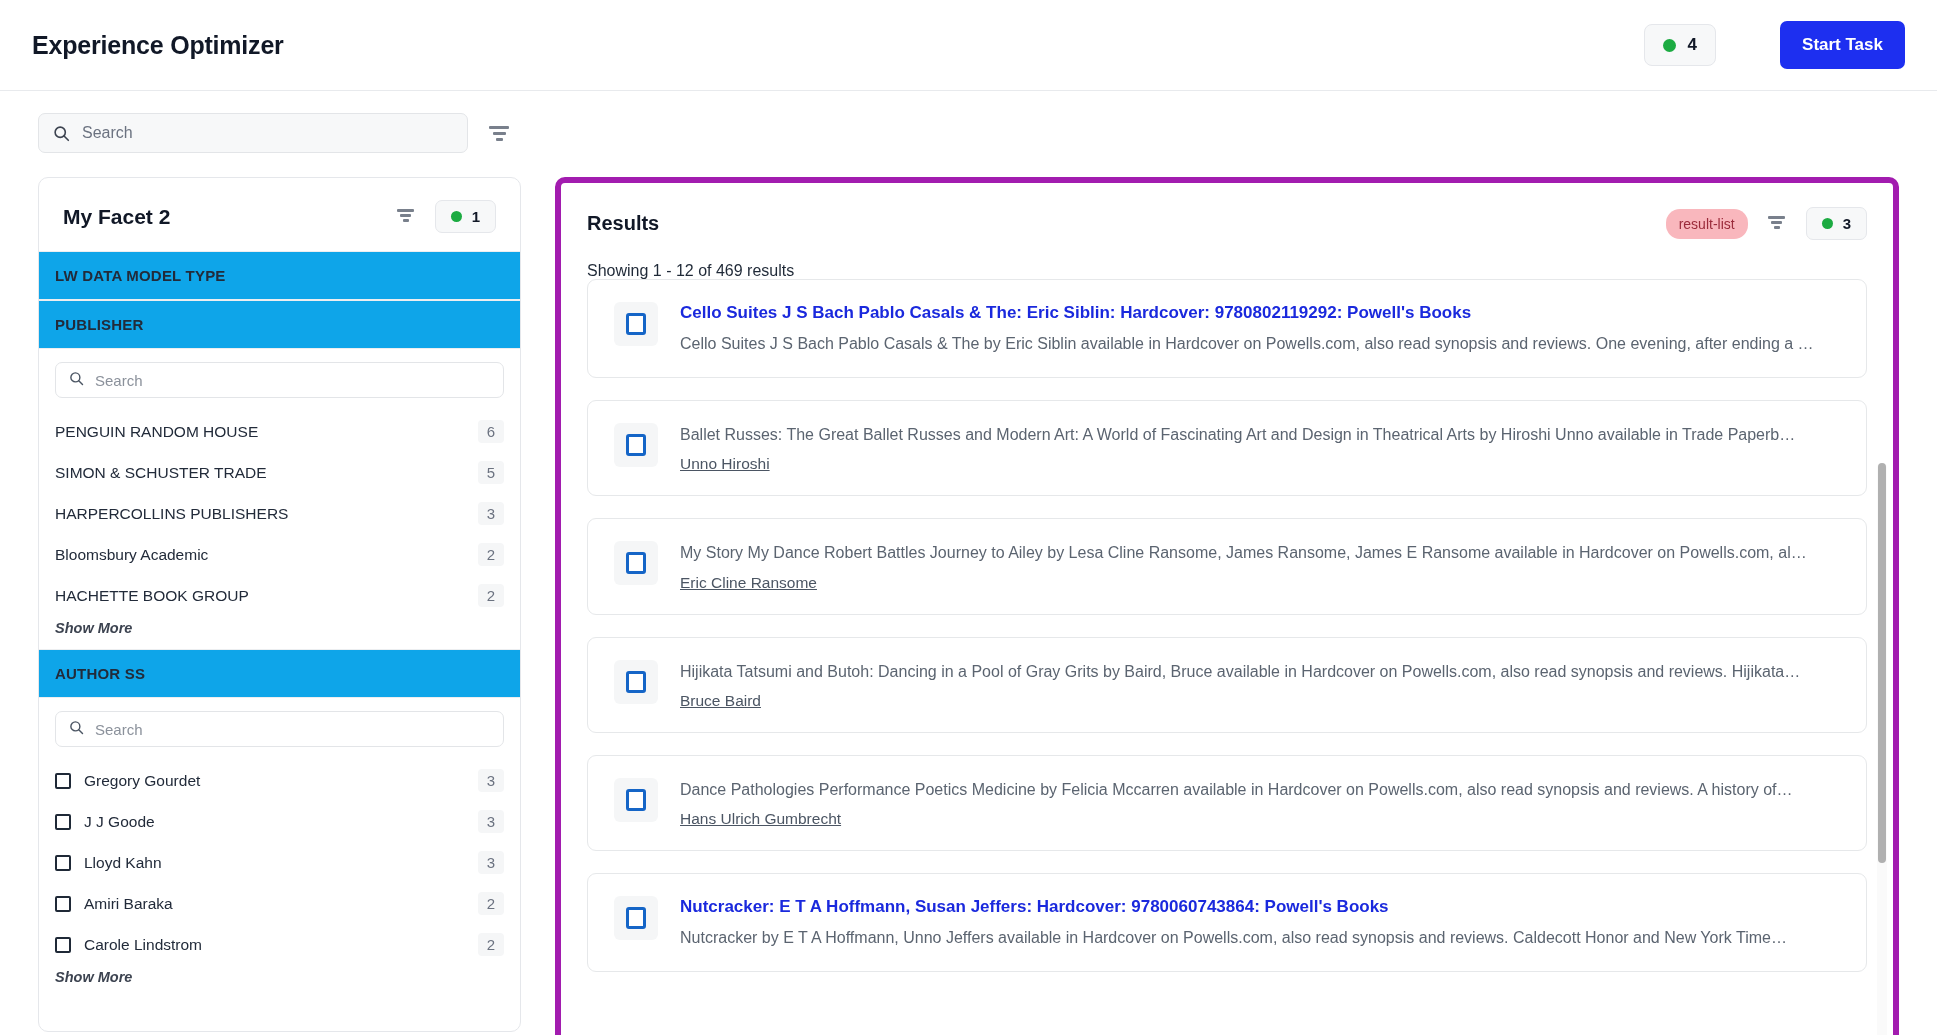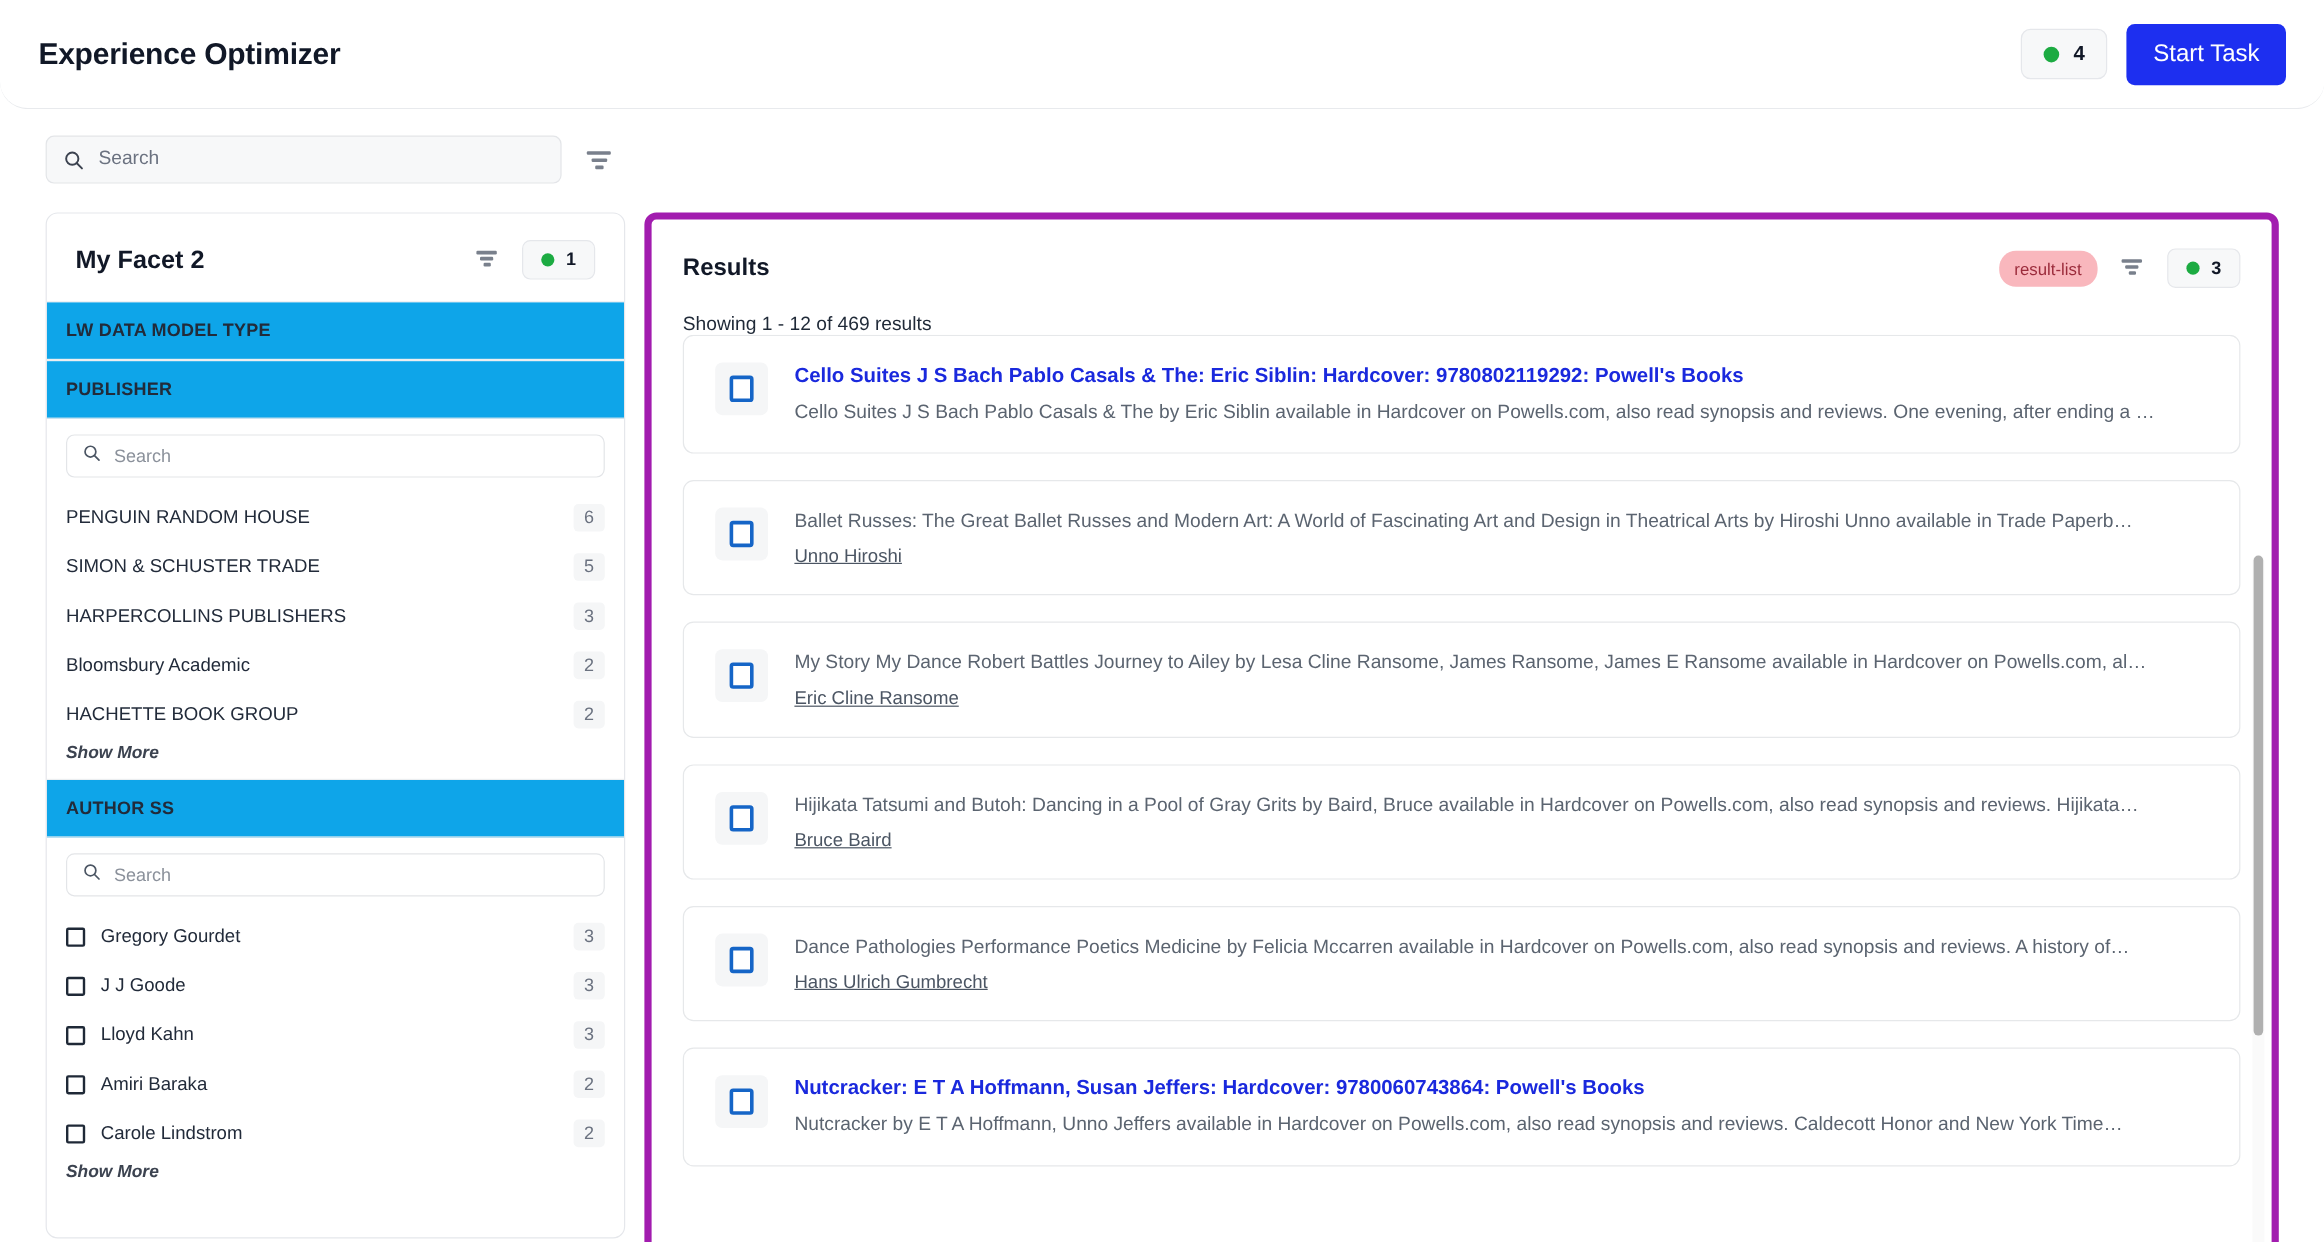--- a/index.html
+++ b/index.html
@@ -11,21 +11,20 @@
     overflow: hidden;
   }
 
   
   .topbar {
     height: 91px;
     border-bottom: 1px solid #e8eaed;
     display: flex; align-items: center;
     padding: 0 32px;
     background: #fff;
-    border-radius: 23px;
   }
   .app-title {
     font-size: 25px;
     font-weight: bold;
     color: #111827;
     letter-spacing: -0.2px;
   }
   .topbar-right {
     margin-left: auto;
     display: flex; align-items: center; gap: 16px;
@@ -41,27 +40,28 @@
   }
   .dot-green {
     width: 13px; height: 13px; border-radius: 50%;
     background: #1cab42;
     display: inline-block;
   }
   .chip-num { font-size: 17px; font-weight: bold; color: #111827; }
   .start-btn {
     background: #1d2ff0;
     color: #fff;
-    font-size: 20px;
-    font-weight: normal;
+    font-size: 17px;
+    font-weight: bold;
     border: none;
     border-radius: 7px;
     padding: 14px 22px;
     cursor: pointer;
     font-family: "Liberation Sans", sans-serif;
+    margin-left: 48px;
   }
 
   
   .searchrow {
     padding: 22px 38px 0 38px;
     display: flex; align-items: center; gap: 20px;
   }
   .main-search {
     width: 430px; height: 40px;
     background: #f7f8f9;
@@ -84,21 +84,21 @@
   .filter-icon i:nth-child(2) { width: 13px; }
   .filter-icon i:nth-child(3) { width: 7px; margin-bottom: 0; }
   .filter-icon.sm i { height: 2.5px; margin-bottom: 2.5px; }
   .filter-icon.sm i:nth-child(1) { width: 17px; }
   .filter-icon.sm i:nth-child(2) { width: 11px; }
   .filter-icon.sm i:nth-child(3) { width: 6px; }
 
   
   .body-wrap {
     display: flex;
-    gap: 16px;
+    gap: 34px;
     padding: 24px 38px 0 38px;
     height: 853px;
   }
 
   
   .facet-panel {
     width: 483px;
     border: 1px solid #e5e7eb;
     border-radius: 10px;
     background: #fff;

